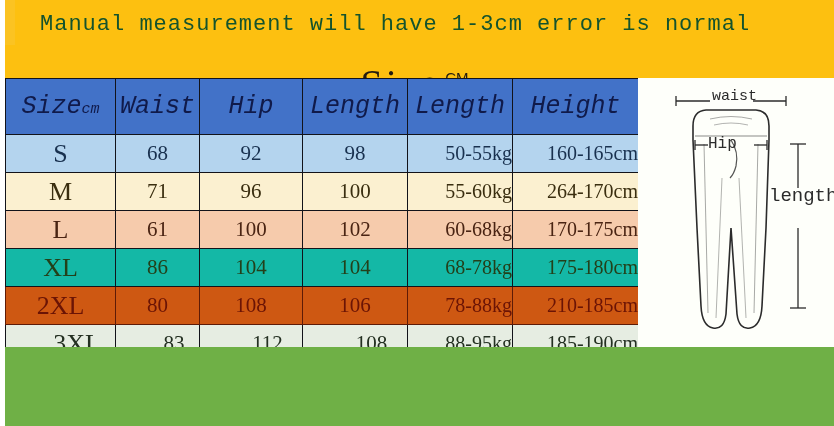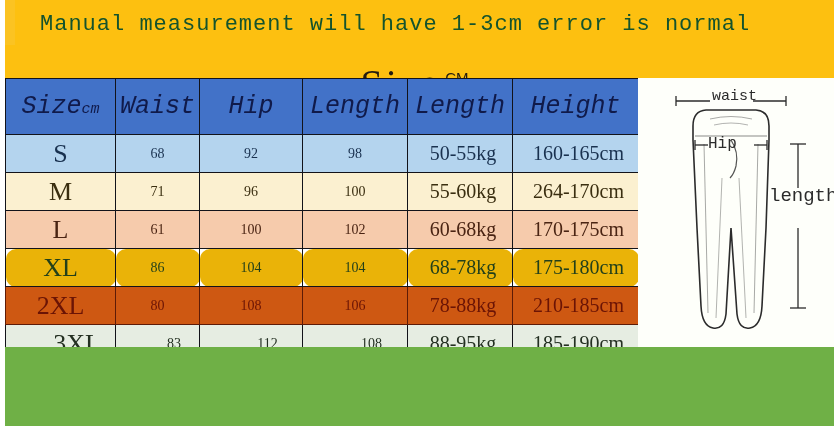--- a/index.html
+++ b/index.html
@@ -89,35 +89,35 @@
   .col-length { width: 105px; }
   .col-weight { width: 105px; }
   .col-height { width: 126px; }
 
   .size-table td.sz {
     font-family: "Liberation Serif", serif;
     font-size: 26px;
   }
   .size-table td.num {
     font-family: "Liberation Serif", serif;
-    font-size: 14px;
+    font-size: 21px;
   }
   .size-table td.rng {
     font-family: "Liberation Serif", serif;
     font-size: 20px;
-    text-align: center;
+    text-align: right;
     padding-left: 6px;
     margin-left: 28px;
   }
 
   
   tr.r-s   td { background: #B4D4EE; color: #19314f; }
   tr.r-m   td { background: #FBF0D0; color: #3a2e10; }
   tr.r-l   td { background: #F6CBAC; color: #4a2413; }
-  tr.r-xl  td { background: #eab308; color: #23401a; border-radius: 10px; }
+  tr.r-xl  td { background: #14b8a6; color: #23401a; }
   tr.r-2xl td { background: #CE5812; color: #6b1405; border-color: #5e1b06; text-align: center; }
   tr.r-3xl td { background: #E6EDE2; color: #243022; padding-left: 33px; }
 
   
   .diagram {
     position: absolute;
     left: 638px;
     top: 78px;
     width: 196px;
     height: 269px;

